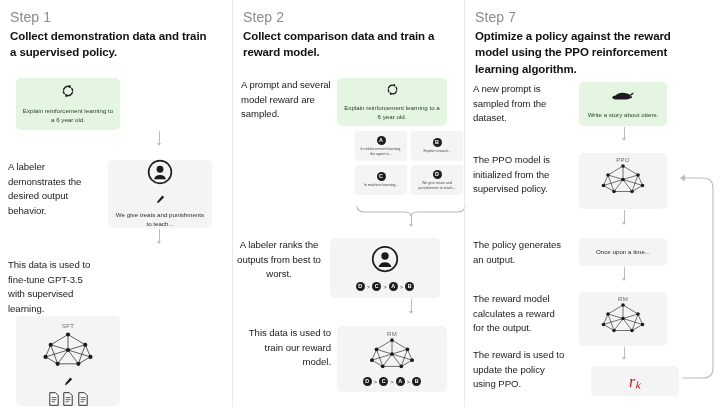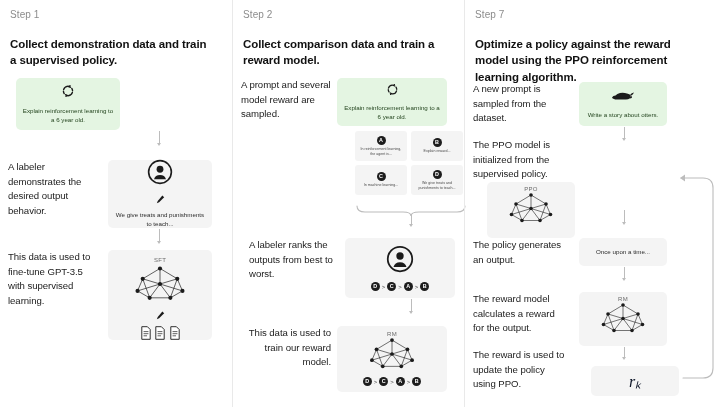--- a/index.html
+++ b/index.html
@@ -18,24 +18,24 @@
   .column {
     position: relative;
     height: 407px;
     padding: 9px 14px 0 8px;
   }
   .col1 { width: 232px; }
   .col2 { width: 232px; border-left: 1px solid #e9e9e9; }
   .col3 { width: 256px; border-left: 1px solid #e9e9e9; }
 
   .step-label {
-    font-size: 10px;
+    font-size: 14px;
     color: #8c8c8c;
     letter-spacing: 0.1px;
-    margin-bottom: 16px;
+    margin-bottom: 3px;
     margin-left: 2px;
   }
   .step-title {
     font-size: 11.5px;
     font-weight: bold;
     color: #111111;
     line-height: 1.42;
     letter-spacing: -0.1px;
     margin-left: 2px;
     max-width: 205px;
@@ -175,21 +175,21 @@
           <svg width="11" height="11" viewBox="0 0 24 24">
             <path d="M16 3 L20 7 L9 18 L4 20 L6 15 Z" fill="#1b1b1b"></path>
           </svg>
         </span>
         <div class="card-text" style="margin-top:2px;">We give treats and punishments to teach...</div>
       </div>
     </div>
     <div class="arrow-v" style="top:229px; left:159px; height:13px;"></div>
     <div class="arrow-head" style="top:241px; left:156.5px;"></div>
 
-    <div class="row" style="top:250px; left:8px; width:216px;">
+    <div class="row" style="top:258px; left:8px; width:216px;flex-direction:column;">
       <div class="caption" style="width:92px;">This data is used to fine-tune GPT-3.5 with supervised learning.</div>
       <div class="card" style="width:104px; height:90px; margin-left:8px; justify-content:flex-start; padding-top:7px;">
         <div class="card-label">SFT</div>
         <span class="nn" style="margin-top:2px;">
           <svg width="52" height="38" viewBox="0 0 60 44">
             <g stroke="#1b1b1b" stroke-width="0.8" fill="none">
               <path d="M30 4 L10 16 M30 4 L50 16 M30 4 L30 22 M10 16 L30 22 M50 16 L30 22 M10 16 L4 30 M50 16 L56 30 M30 22 L4 30 M30 22 L56 30 M30 22 L18 38 M30 22 L42 38 M4 30 L18 38 M56 30 L42 38 M18 38 L42 38 M10 16 L18 38 M50 16 L42 38"></path>
             </g>
             <g fill="#1b1b1b">
               <circle cx="30" cy="4" r="2.4"></circle>
@@ -277,21 +277,21 @@
     </div>
 
     <div class="brace" style="top:203px; left:122px;">
       <svg width="112" height="12" viewBox="0 0 112 12" fill="none" stroke="#bcbcbc" stroke-width="1.1" stroke-linecap="round">
         <path d="M2 1 q0 6 8 6 h38 q8 0 8 4 q0-4 8-4 h38 q8 0 8-6"></path>
       </svg>
     </div>
     <div class="arrow-v" style="top:214px; left:178px; height:11px;"></div>
     <div class="arrow-head" style="top:224px; left:175.5px;"></div>
 
-    <div class="row" style="top:238px; left:16px; width:216px;">
+    <div class="row" style="top:238px; left:1px; width:216px;text-align:center;">
       <div class="caption" style="width:90px;">A labeler ranks the outputs from best to worst.</div>
       <div class="card" style="width:110px; height:60px; margin-left:6px;">
         <span>
           <svg width="28" height="28" viewBox="0 0 32 32">
             <circle cx="16" cy="16" r="14" fill="none" stroke="#1b1b1b" stroke-width="2"></circle>
             <circle cx="16" cy="12.6" r="4.2" fill="#1b1b1b"></circle>
             <path d="M8.6 25 a7.6 7 0 0 1 14.8 0 z" fill="#1b1b1b"></path>
           </svg>
         </span>
         <div class="rank-row" style="margin-top:5px;">
@@ -355,21 +355,21 @@
             <path d="M38 9 q3 -5 8 -5 q-2 4 -5 6 z" fill="#1b1b1b"></path>
             <circle cx="40" cy="11" r="1" fill="#fff"></circle>
           </svg>
         </span>
         <div class="card-text" style="margin-top:4px;">Write a story about otters.</div>
       </div>
     </div>
     <div class="arrow-v" style="top:127px; left:159px; height:12px;"></div>
     <div class="arrow-head" style="top:138px; left:156.5px;"></div>
 
-    <div class="row" style="top:138px; left:8px; width:240px;flex-direction:column;">
+    <div class="row" style="top:153px; left:8px; width:240px;">
       <div class="caption" style="width:92px;">The PPO model is initialized from the supervised policy.</div>
       <div class="card" style="width:88px; height:56px; margin-left:14px; justify-content:flex-start; padding-top:4px;">
         <div class="card-label">PPO</div>
         <span class="nn">
           <svg width="46" height="33" viewBox="0 0 60 44">
             <g stroke="#1b1b1b" stroke-width="0.8" fill="none">
               <path d="M30 4 L10 16 M30 4 L50 16 M30 4 L30 22 M10 16 L30 22 M50 16 L30 22 M10 16 L4 30 M50 16 L56 30 M30 22 L4 30 M30 22 L56 30 M30 22 L18 38 M30 22 L42 38 M4 30 L18 38 M56 30 L42 38 M18 38 L42 38 M10 16 L18 38 M50 16 L42 38"></path>
             </g>
             <g fill="#1b1b1b">
               <circle cx="30" cy="4" r="2.4"></circle>
@@ -420,21 +420,21 @@
         </span>
       </div>
     </div>
     <div class="arrow-v" style="top:347px; left:159px; height:11px;"></div>
     <div class="arrow-head" style="top:357px; left:156.5px;"></div>
 
     <div class="row" style="top:348px; left:8px; width:240px;">
       <div class="caption" style="width:92px;">The reward is used to update the policy using PPO.</div>
     </div>
     <div class="card" style="position:absolute; top:366px; left:126px; width:88px; height:30px;">
-      <div style="font-size:16px; font-style:italic; color:#0f172a; font-family:'Liberation Serif', serif;">rₖ</div>
+      <div style="font-size:16px; font-style:italic; color:#b91c1c; font-family:'Liberation Serif', serif;">rₖ</div>
     </div>
 
     <div class="loop" style="top:170px; left:210px;">
       <svg width="44" height="215" viewBox="0 0 44 215" fill="none" stroke="#bcbcbc" stroke-width="1.1">
         <path d="M6 8 h22 q10 0 10 10 v180 q0 10 -10 10 h-20" stroke-linecap="round"></path>
         <path d="M10 4.4 L5 8 L10 11.6" fill="#bcbcbc" stroke="none"></path>
       </svg>
     </div>
   </div>
 

